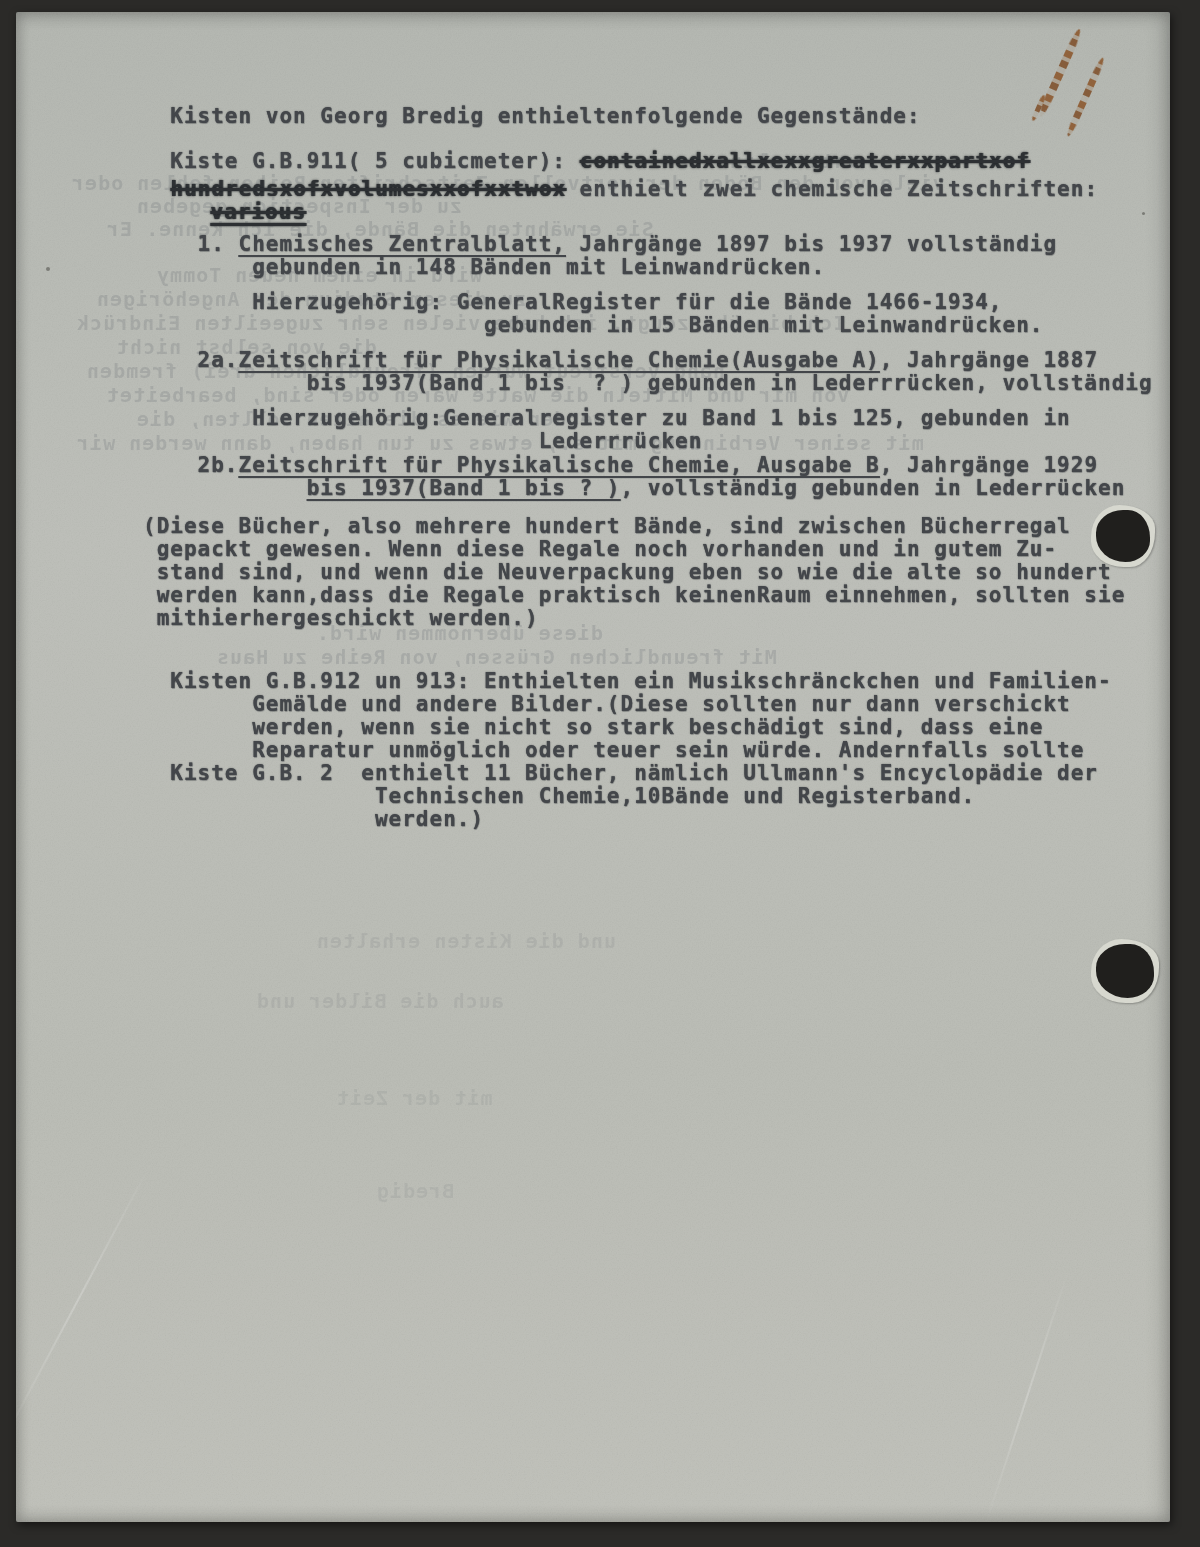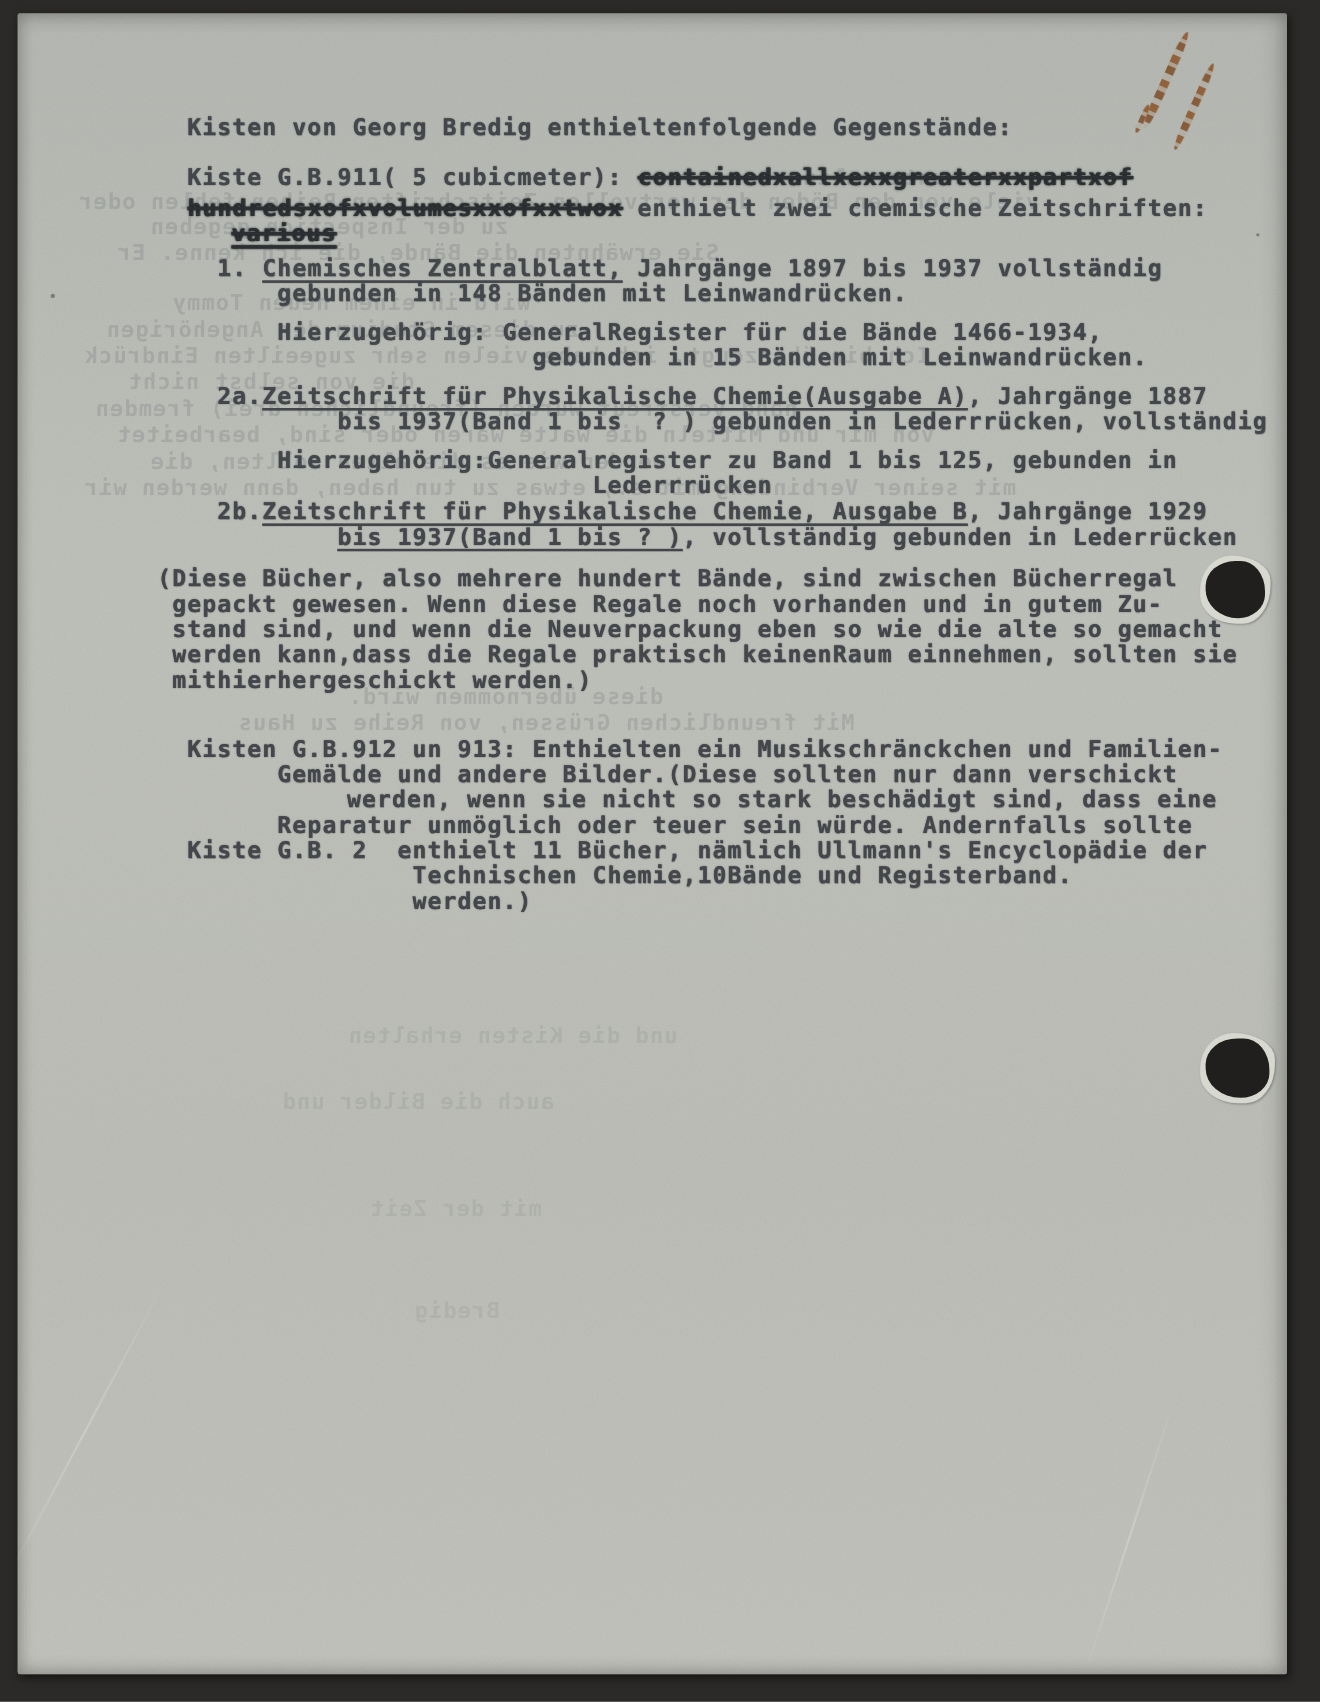--- a/index.html
+++ b/index.html
@@ -128,26 +128,26 @@
       <div class="tline" style="margin-top: 12px;"><span class="">        Hierzugehörig: GeneralRegister für die Bände 1466-1934,</span></div>
       <div class="tline" style="margin-top: 0px;"><span class="">                         gebunden in 15 Bänden mit Leinwandrücken.</span></div>
       <div class="tline" style="margin-top: 12px;"><span class="">    2a.</span><span class="underline">Zeitschrift für Physikalische Chemie(Ausgabe A)</span><span class="">, Jahrgänge 1887</span></div>
       <div class="tline" style="margin-top: 0px;"><span class="">            bis 1937(Band 1 bis  ? ) gebunden in Lederrrücken, vollständig</span></div>
       <div class="tline" style="margin-top: 12px;"><span class="">        Hierzugehörig:Generalregister zu Band 1 bis 125, gebunden in</span></div>
       <div class="tline" style="margin-top: 0px;"><span class="">                             Lederrrücken</span></div>
       <div class="tline" style="margin-top: 1px;"><span class="">    2b.</span><span class="underline">Zeitschrift für Physikalische Chemie, Ausgabe B</span><span class="">, Jahrgänge 1929</span></div>
       <div class="tline" style="margin-top: 0px;"><span class="">            </span><span class="underline">bis 1937(Band 1 bis ? )</span><span class="">, vollständig gebunden in Lederrücken</span></div>
       <div class="tline" style="margin-top: 15px;"><span class="">(Diese Bücher, also mehrere hundert Bände, sind zwischen Bücherregal</span></div>
       <div class="tline" style="margin-top: 0px;"><span class=""> gepackt gewesen. Wenn diese Regale noch vorhanden und in gutem Zu-</span></div>
-      <div class="tline" style="margin-top: 0px;"><span class=""> stand sind, und wenn die Neuverpackung eben so wie die alte so gemacht</span></div>
+      <div class="tline" style="margin-top: 0px;"><span class=""> stand sind, und wenn die Neuverpackung eben so wie die alte so hundert</span></div>
       <div class="tline" style="margin-top: 0px;"><span class=""> werden kann,dass die Regale praktisch keinenRaum einnehmen, sollten sie</span></div>
       <div class="tline" style="margin-top: 0px;"><span class=""> mithierhergeschickt werden.)</span></div>
       <div class="tline" style="margin-top: 40px;"><span class="">  Kisten G.B.912 un 913: Enthielten ein Musikschränckchen und Familien-</span></div>
       <div class="tline" style="margin-top: 0px;"><span class="">        Gemälde und andere Bilder.(Diese sollten nur dann verschickt</span></div>
-      <div class="tline" style="margin-top: 0px; text-align: center;"><span class="">        werden, wenn sie nicht so stark beschädigt sind, dass eine</span></div>
+      <div class="tline" style="margin-top: 0px;"><span class="">        werden, wenn sie nicht so stark beschädigt sind, dass eine</span></div>
       <div class="tline" style="margin-top: 0px;"><span class="">        Reparatur unmöglich oder teuer sein würde. Andernfalls sollte</span></div>
       <div class="tline" style="margin-top: 0px;"><span class="">  Kiste G.B. 2  enthielt 11 Bücher, nämlich Ullmann's Encyclopädie der</span></div>
       <div class="tline" style="margin-top: 0px;"><span class="">                 Technischen Chemie,10Bände und Registerband.</span></div>
       <div class="tline" style="margin-top: 0px;"><span class="">                 werden.)</span></div>
     </div>
 
   <div id="artifact-layer">
       <div class="hole" style="left: 1080px; top: 498px; width: 54px; height: 52px;">
         <div class="tear"></div>
         <div class="void"></div>

